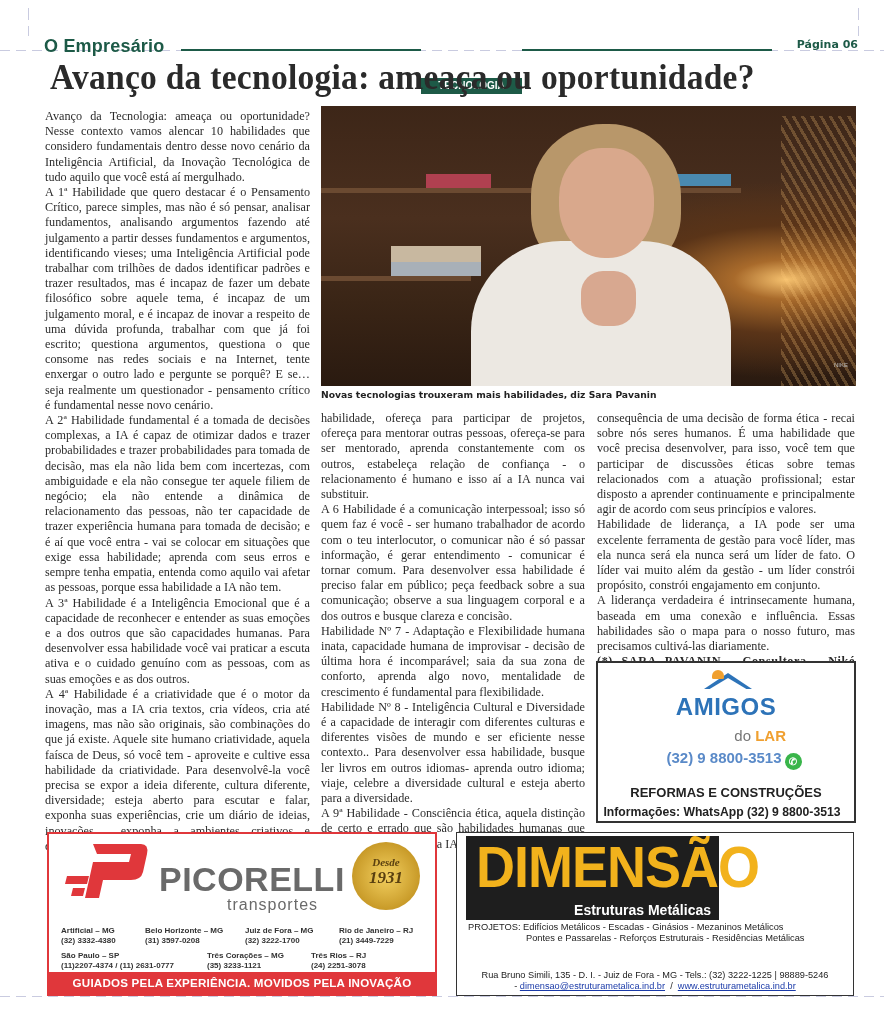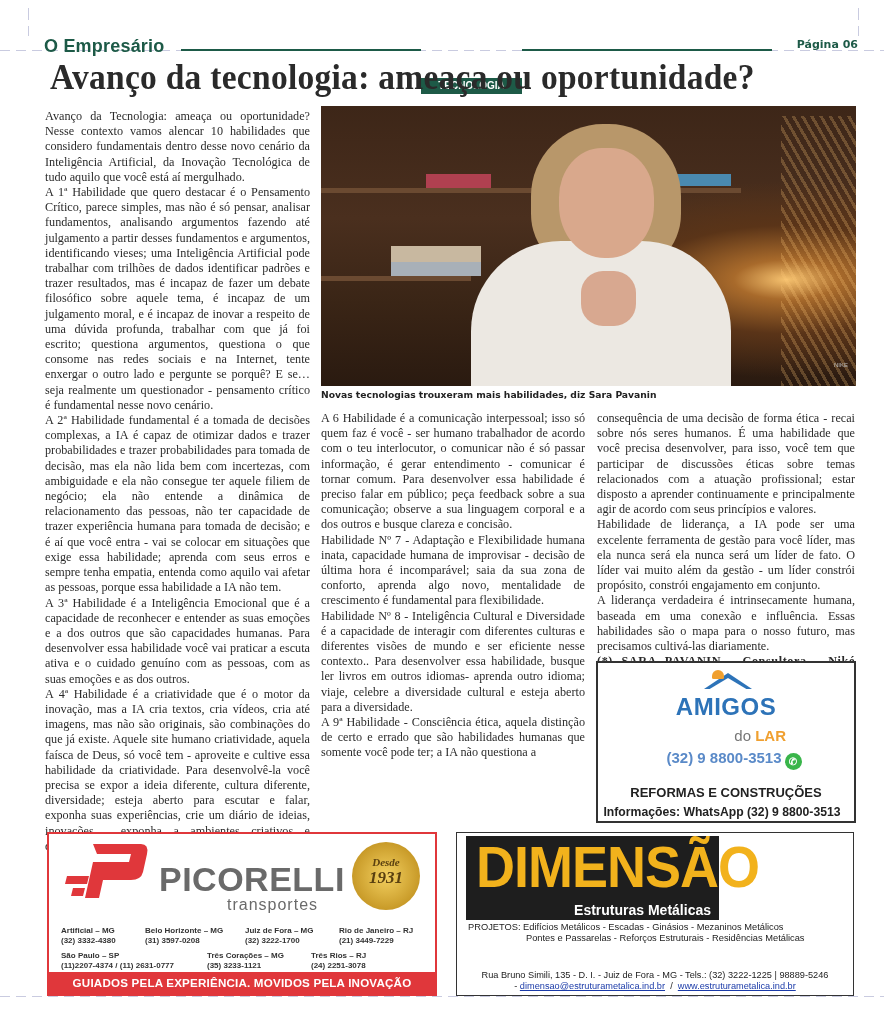--- a/index.html
+++ b/index.html
@@ -97,20 +97,21 @@
   <div class="lamp"></div>
   <div class="person-hair"></div>
   <div class="person-body"></div>
   <div class="person-face"></div>
   <div class="hands"></div>
   <div class="watermark">NIKE</div>
 </div>
 <div class="caption">Novas tecnologias trouxeram mais habilidades, diz Sara Pavanin</div>
 
 <div class="col col2">
+  <p>habilidade, ofereça para participar de projetos, ofereça para mentorar outras pessoas, ofereça-se para ser mentorado, aprenda constantemente com os outros, estabeleça relação de confiança - o relacionamento é humano e isso aí a IA nunca vai substituir.</p>
   <p>A 6 Habilidade é a comunicação interpessoal; isso só quem faz é você - ser humano trabalhador de acordo com o teu interlocutor, o comunicar não é só passar informação, é gerar entendimento - comunicar é tornar comum. Para desenvolver essa habilidade é preciso falar em público; peça feedback sobre a sua comunicação; observe a sua linguagem corporal e a dos outros e busque clareza e concisão.</p>
   <p>Habilidade Nº 7 - Adaptação e Flexibilidade humana inata, capacidade humana de improvisar - decisão de última hora é incomparável; saia da sua zona de conforto, aprenda algo novo, mentalidade de crescimento é fundamental para flexibilidade.</p>
   <p>Habilidade Nº 8 - Inteligência Cultural e Diversidade é a capacidade de interagir com diferentes culturas e diferentes visões de mundo e ser eficiente nesse contexto.. Para desenvolver essa habilidade, busque ler livros em outros idiomas- aprenda outro idioma; viaje, celebre a diversidade cultural e esteja aberto para a diversidade.</p>
   <p>A 9ª Habilidade - Consciência ética, aquela distinção de certo e errado que são habilidades humanas que somente você pode ter; a IA não questiona a</p>
 </div>
 
 <div class="col col3">
   <p>consequência de uma decisão de forma ética - recai sobre nós seres humanos. É uma habilidade que você precisa desenvolver, para isso, você tem que participar de discussões éticas sobre temas relacionados com a atuação profissional; estar disposto a aprender continuamente e principalmente agir de acordo com seus princípios e valores.</p>
   <p>Habilidade de liderança, a IA pode ser uma excelente ferramenta de gestão para você líder, mas ela nunca será ela nunca será um líder de fato. O líder vai muito além da gestão - um líder constrói propósito, constrói engajamento em conjunto.</p>
   <p>A liderança verdadeira é intrinsecamente humana, baseada em uma conexão e influência. Essas habilidades são o mapa para o nosso futuro, mas precisamos cultivá-las diariamente.</p>

